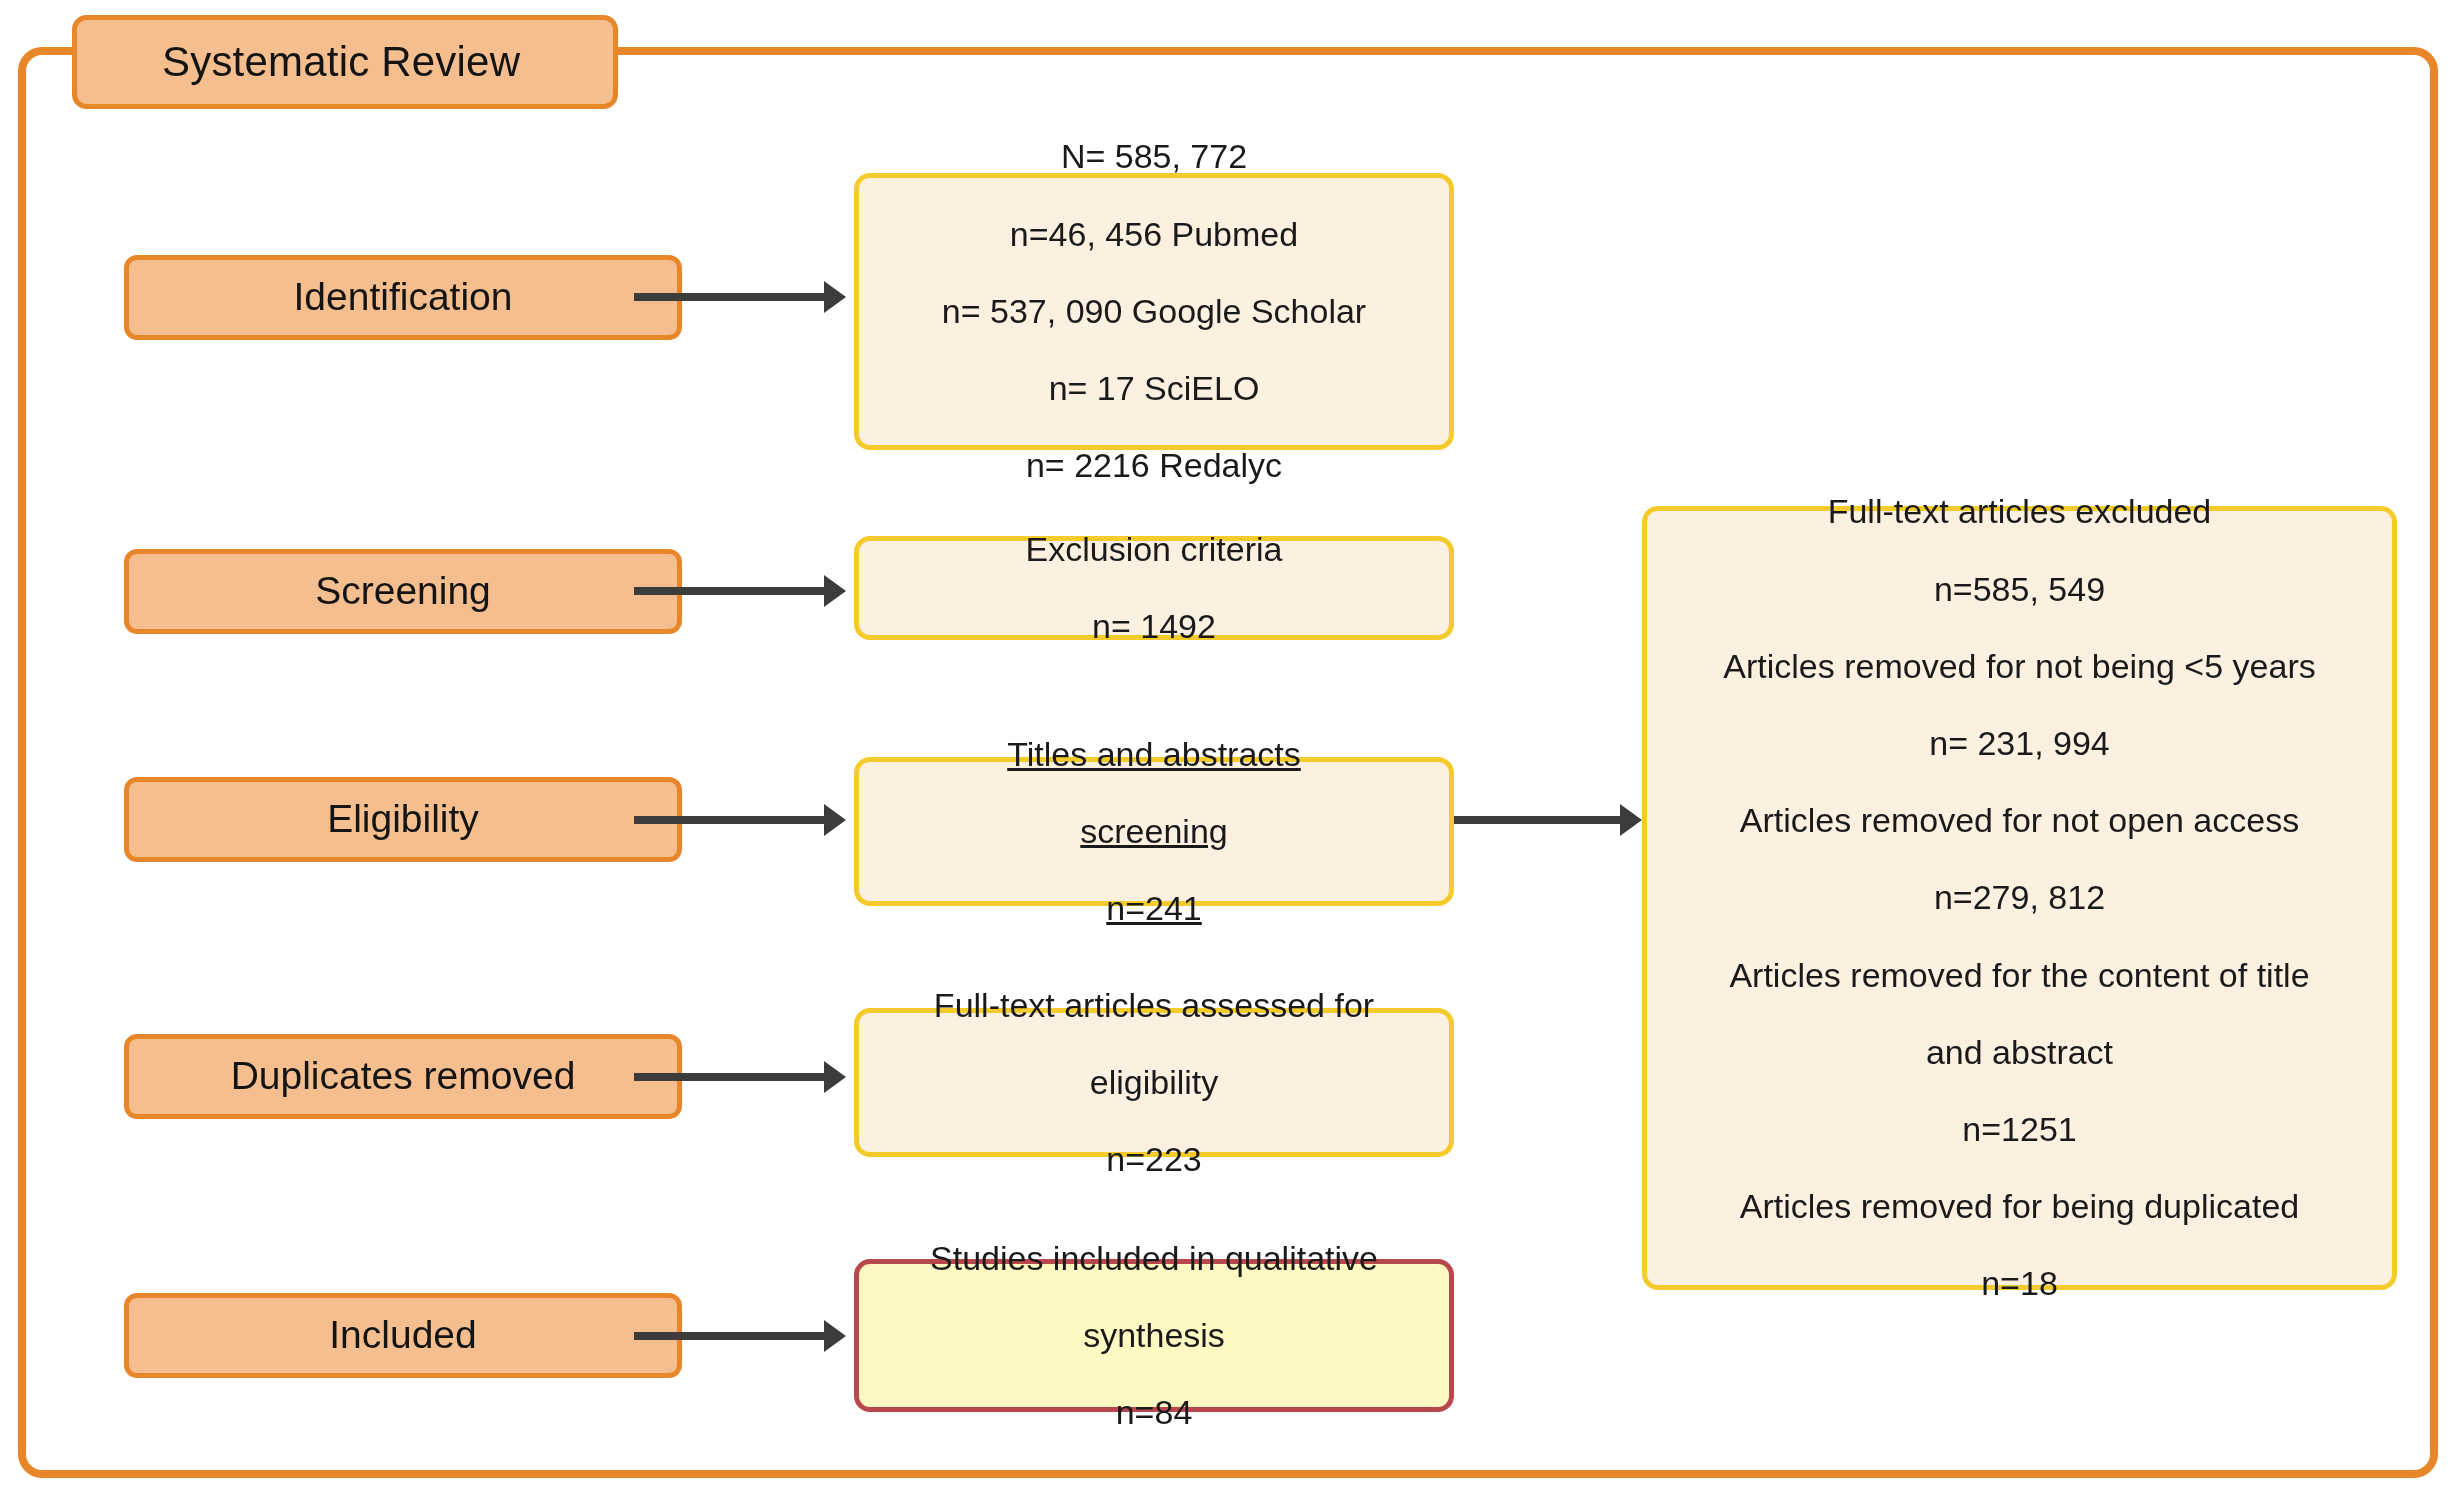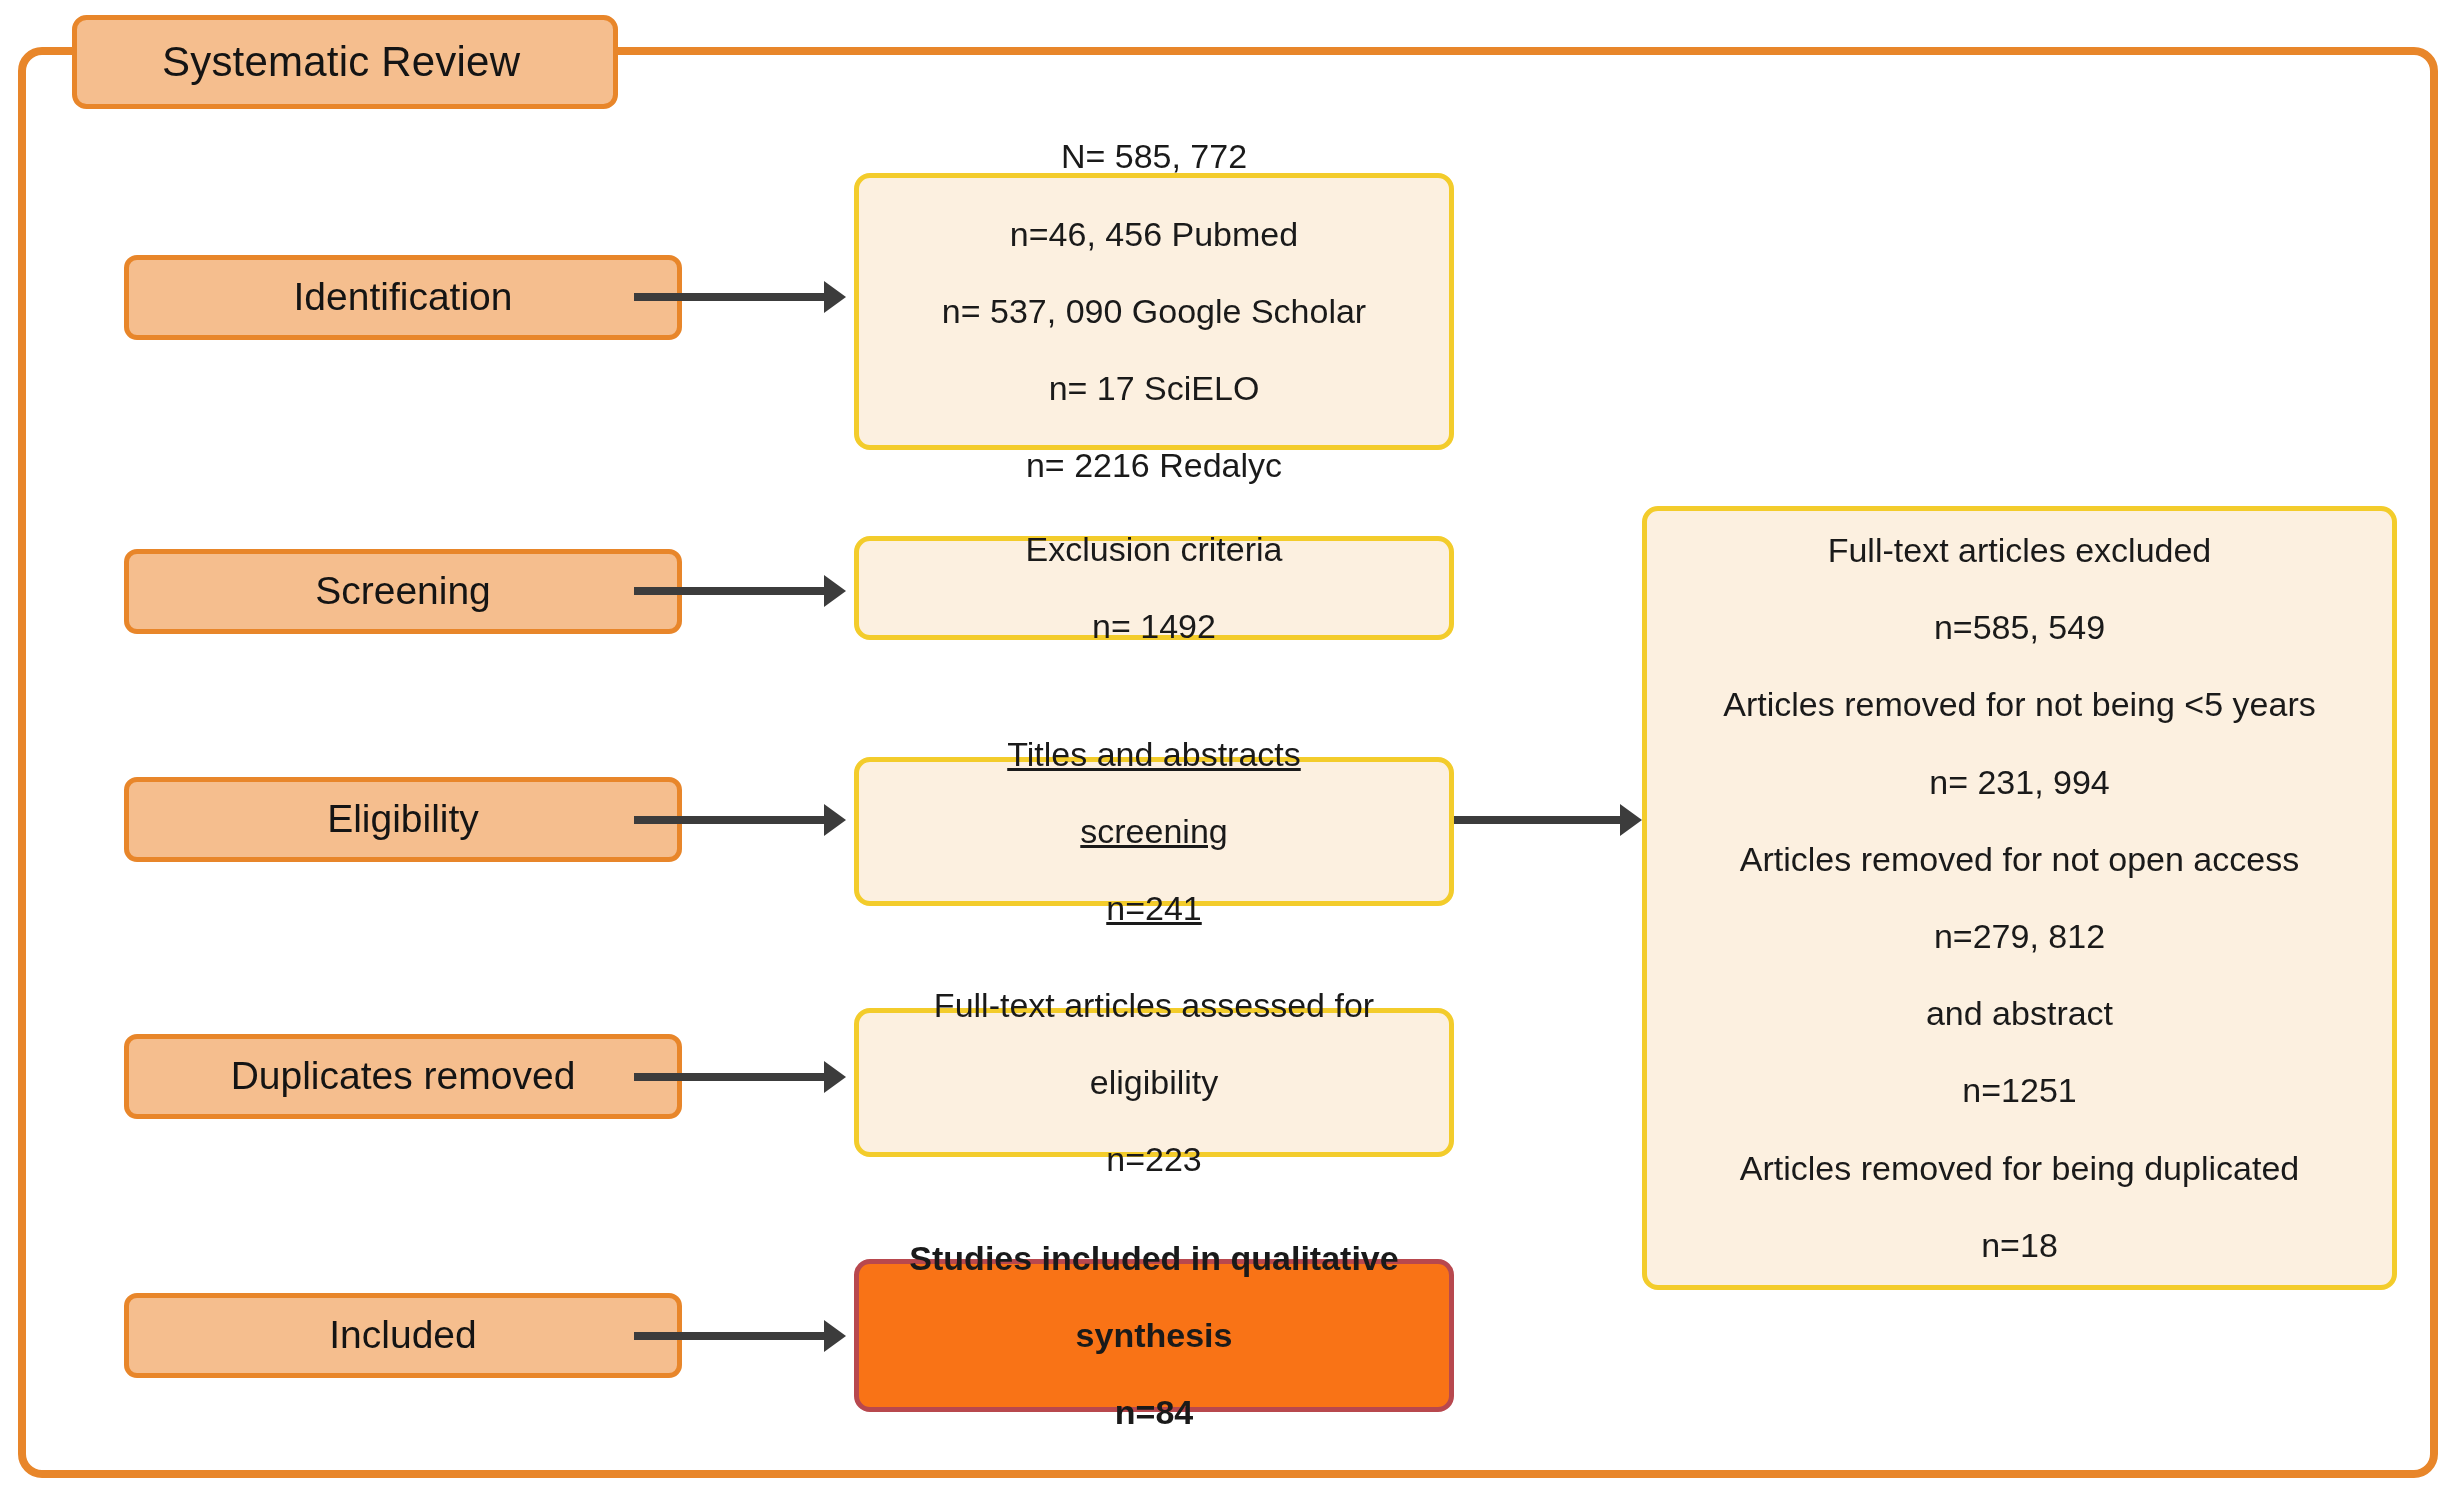--- a/index.html
+++ b/index.html
@@ -80,22 +80,21 @@
     display: flex;
     flex-direction: column;
     align-items: center;
     justify-content: center;
     color: #1a1a1a;
     text-align: center;
     gap: 32px;
   }
   .node-box.pink {
     border-color: #b8484e;
-    background: #f97316;
-    font-weight: bold;
+    background: #fef9c3;
   }
   .node-box .line {
     display: block;
     width: 100%;
     white-space: nowrap;
   }
 
   
   .arrow {
     position: absolute;
@@ -185,20 +184,21 @@
     <span class="line">n=84</span>
   </div>
 
   <div class="node-box" style="left:1642px; top:506px; width:755px; height:784px; font-size:34px; line-height:1.33;">
     <span class="line">Full-text articles excluded</span>
     <span class="line">n=585, 549</span>
     <span class="line">Articles removed for not being &lt;5 years</span>
     <span class="line">n= 231, 994</span>
     <span class="line">Articles removed for not open access</span>
     <span class="line">n=279, 812</span>
+    <span class="line">Articles removed for the content of title</span>
     <span class="line">and abstract</span>
     <span class="line">n=1251</span>
     <span class="line">Articles removed for being duplicated</span>
     <span class="line">n=18</span>
   </div>
 
 </div>
 
 
 </body></html>

